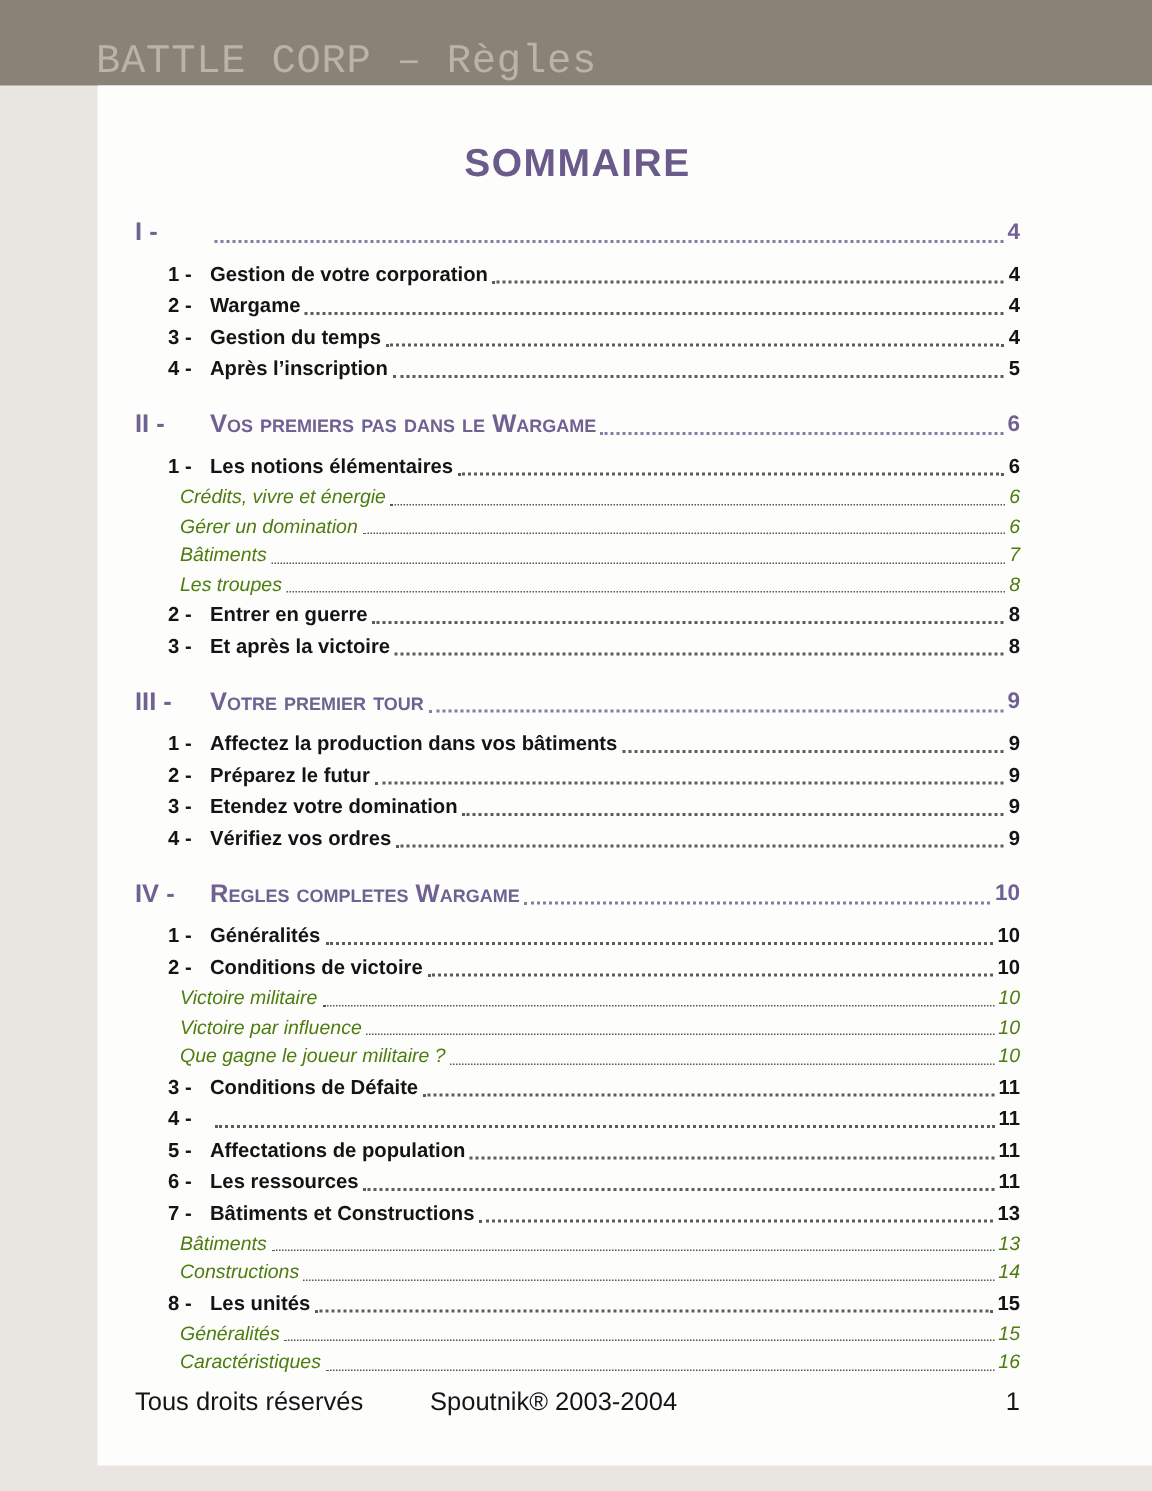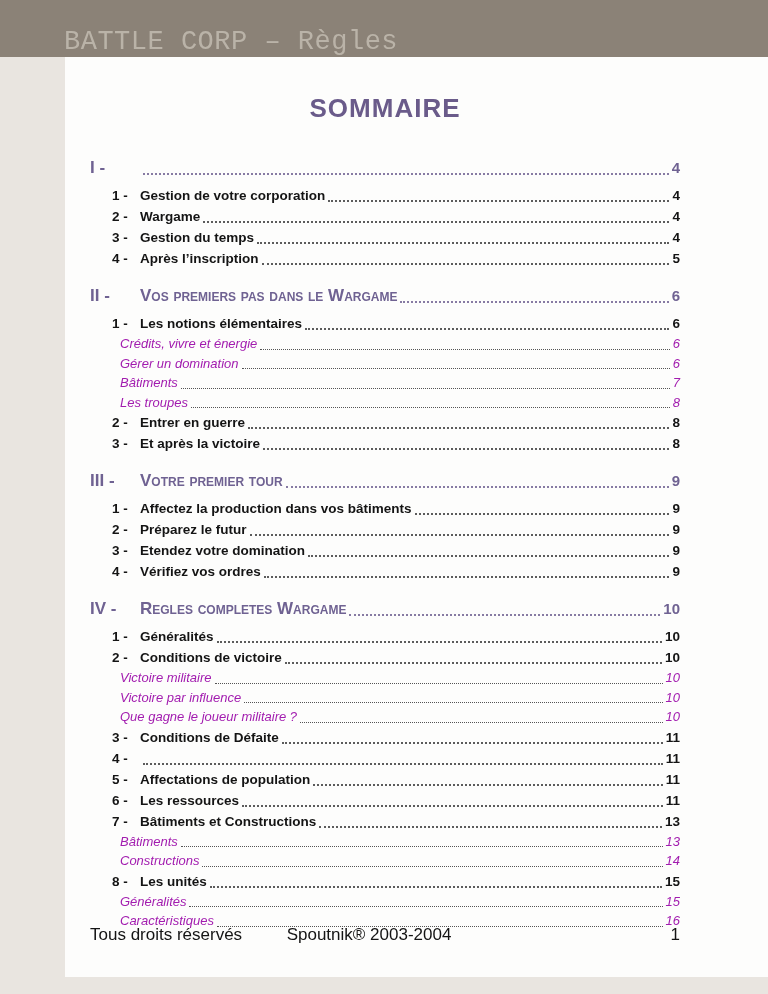--- a/index.html
+++ b/index.html
@@ -21,21 +21,21 @@
     color:#bab3a8; font-size:27px; letter-spacing:0.5px; font-weight:400;
   }
   .page {
     position:absolute; left:65px; top:57px; width:703px; height:920px;
     background:#fdfdfc;
     padding:36px 88px 0 25px;
   }
   .page-title {
     text-align:center;
     color:#6a5b8a; font-size:26px; font-weight:bold; letter-spacing:1px;
-    margin-bottom:32px;
+    margin-bottom:19px;
   }
   .toc { width:590px; }
   .toc-row { display:flex; align-items:flex-end; }
   .dots {
     flex:1 1 auto;
     border-bottom:2px dotted #5c5c5c;
     margin:0 3px 4px 3px;
     min-width:10px;
   }
   .pg { text-align:right; white-space:nowrap; }
@@ -46,21 +46,21 @@
   }
   .lvl1 .num { width:50px; font-variant:normal; }
   .lvl1 .dots { border-bottom:2px dotted #877ba3; margin-bottom:5px; }
   .lvl1 .pg { font-variant:normal; font-size:15px; }
   .lvl2 {
     font-weight:bold; color:#141414; font-size:13.5px; line-height:21px;
     padding-left:22px;
   }
   .lvl2 .num { width:28px; }
   .lvl3 {
-    font-style:italic; color:#a21caf; font-size:13px; line-height:19.5px;
+    font-style:italic; color:#4d7c0f; font-size:13px; line-height:19.5px;
     padding-left:30px;
   }
   .lvl3 .dots { border-bottom:1.5px dotted #555; margin-bottom:4px; }
   .footer {
     position:absolute; left:25px; top:868px; width:590px;
     display:flex; align-items:baseline;
     font-size:17px; color:#141414;
   }
   .footer .f-left  { flex:1; text-align:left; }
   .footer .f-center{ flex:1; }

